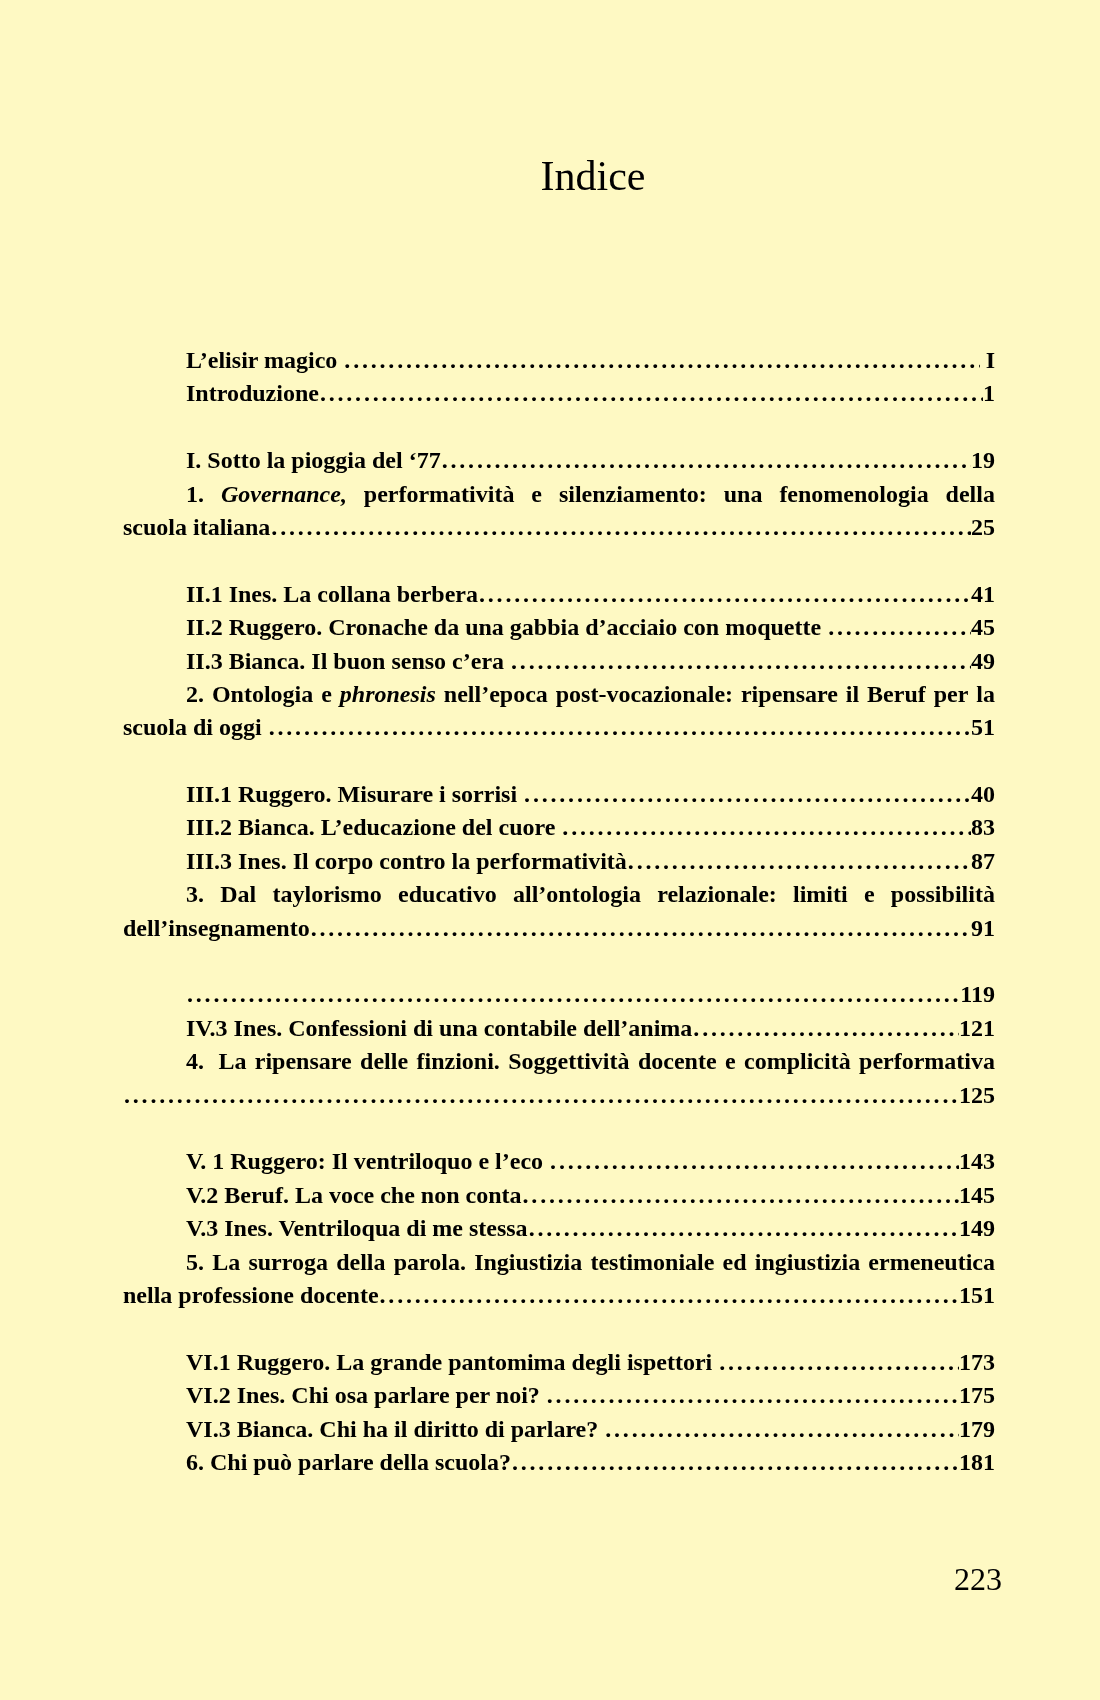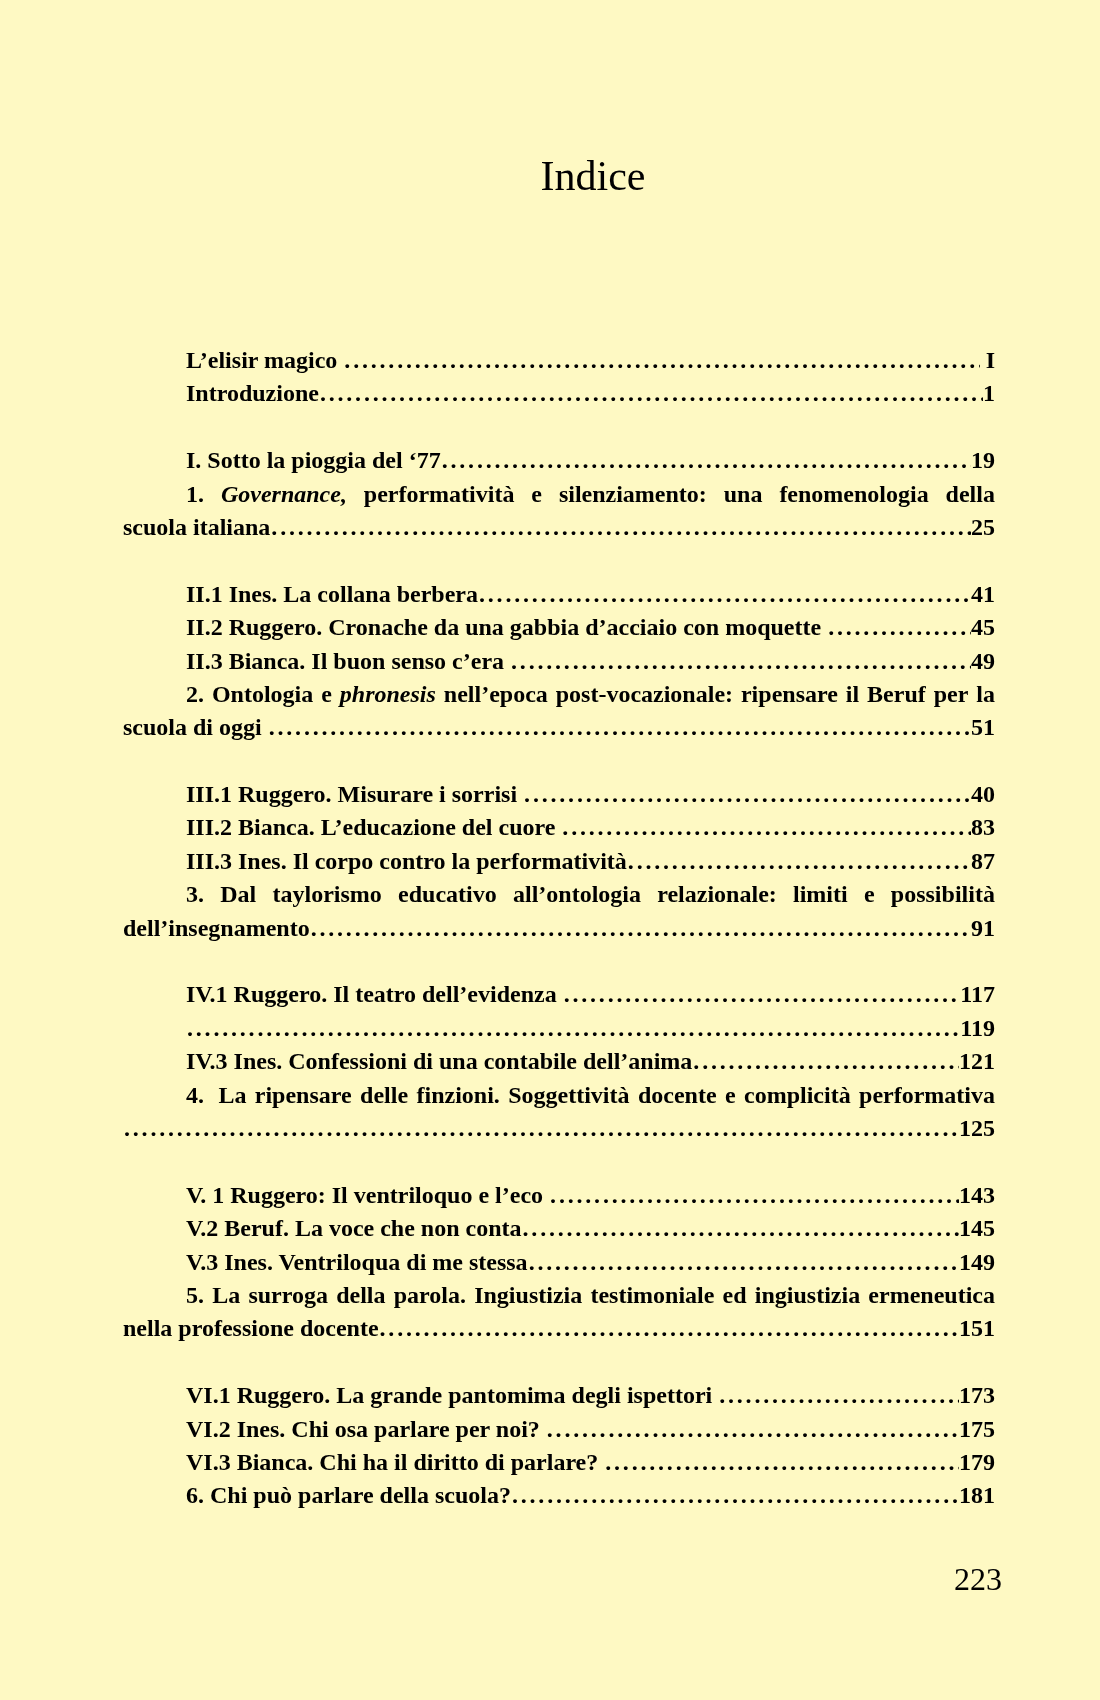--- a/index.html
+++ b/index.html
@@ -141,25 +141,20 @@
         <span>e</span>
         <span>possibilità</span>
       </div>
       <div class="line dotted">
         <span class="txt"><span>dell’insegnamento</span></span>
         <span class="leader"></span>
         <span class="pnum">91</span>
       </div>
       <div class="gap"></div>
       <div class="line dotted indent">
-        <span class="txt"><span>IV.1 Ruggero. Il teatro dell’evidenza&nbsp;</span></span>
-        <span class="leader"></span>
-        <span class="pnum">117</span>
-      </div>
-      <div class="line dotted indent">
         <span class="leader"></span>
         <span class="pnum">119</span>
       </div>
       <div class="line dotted indent">
         <span class="txt"><span>IV.3 Ines. Confessioni di una contabile dell’anima</span></span>
         <span class="leader"></span>
         <span class="pnum">121</span>
       </div>
       <div class="line justify indent">
         <span>4.&nbsp;</span>

